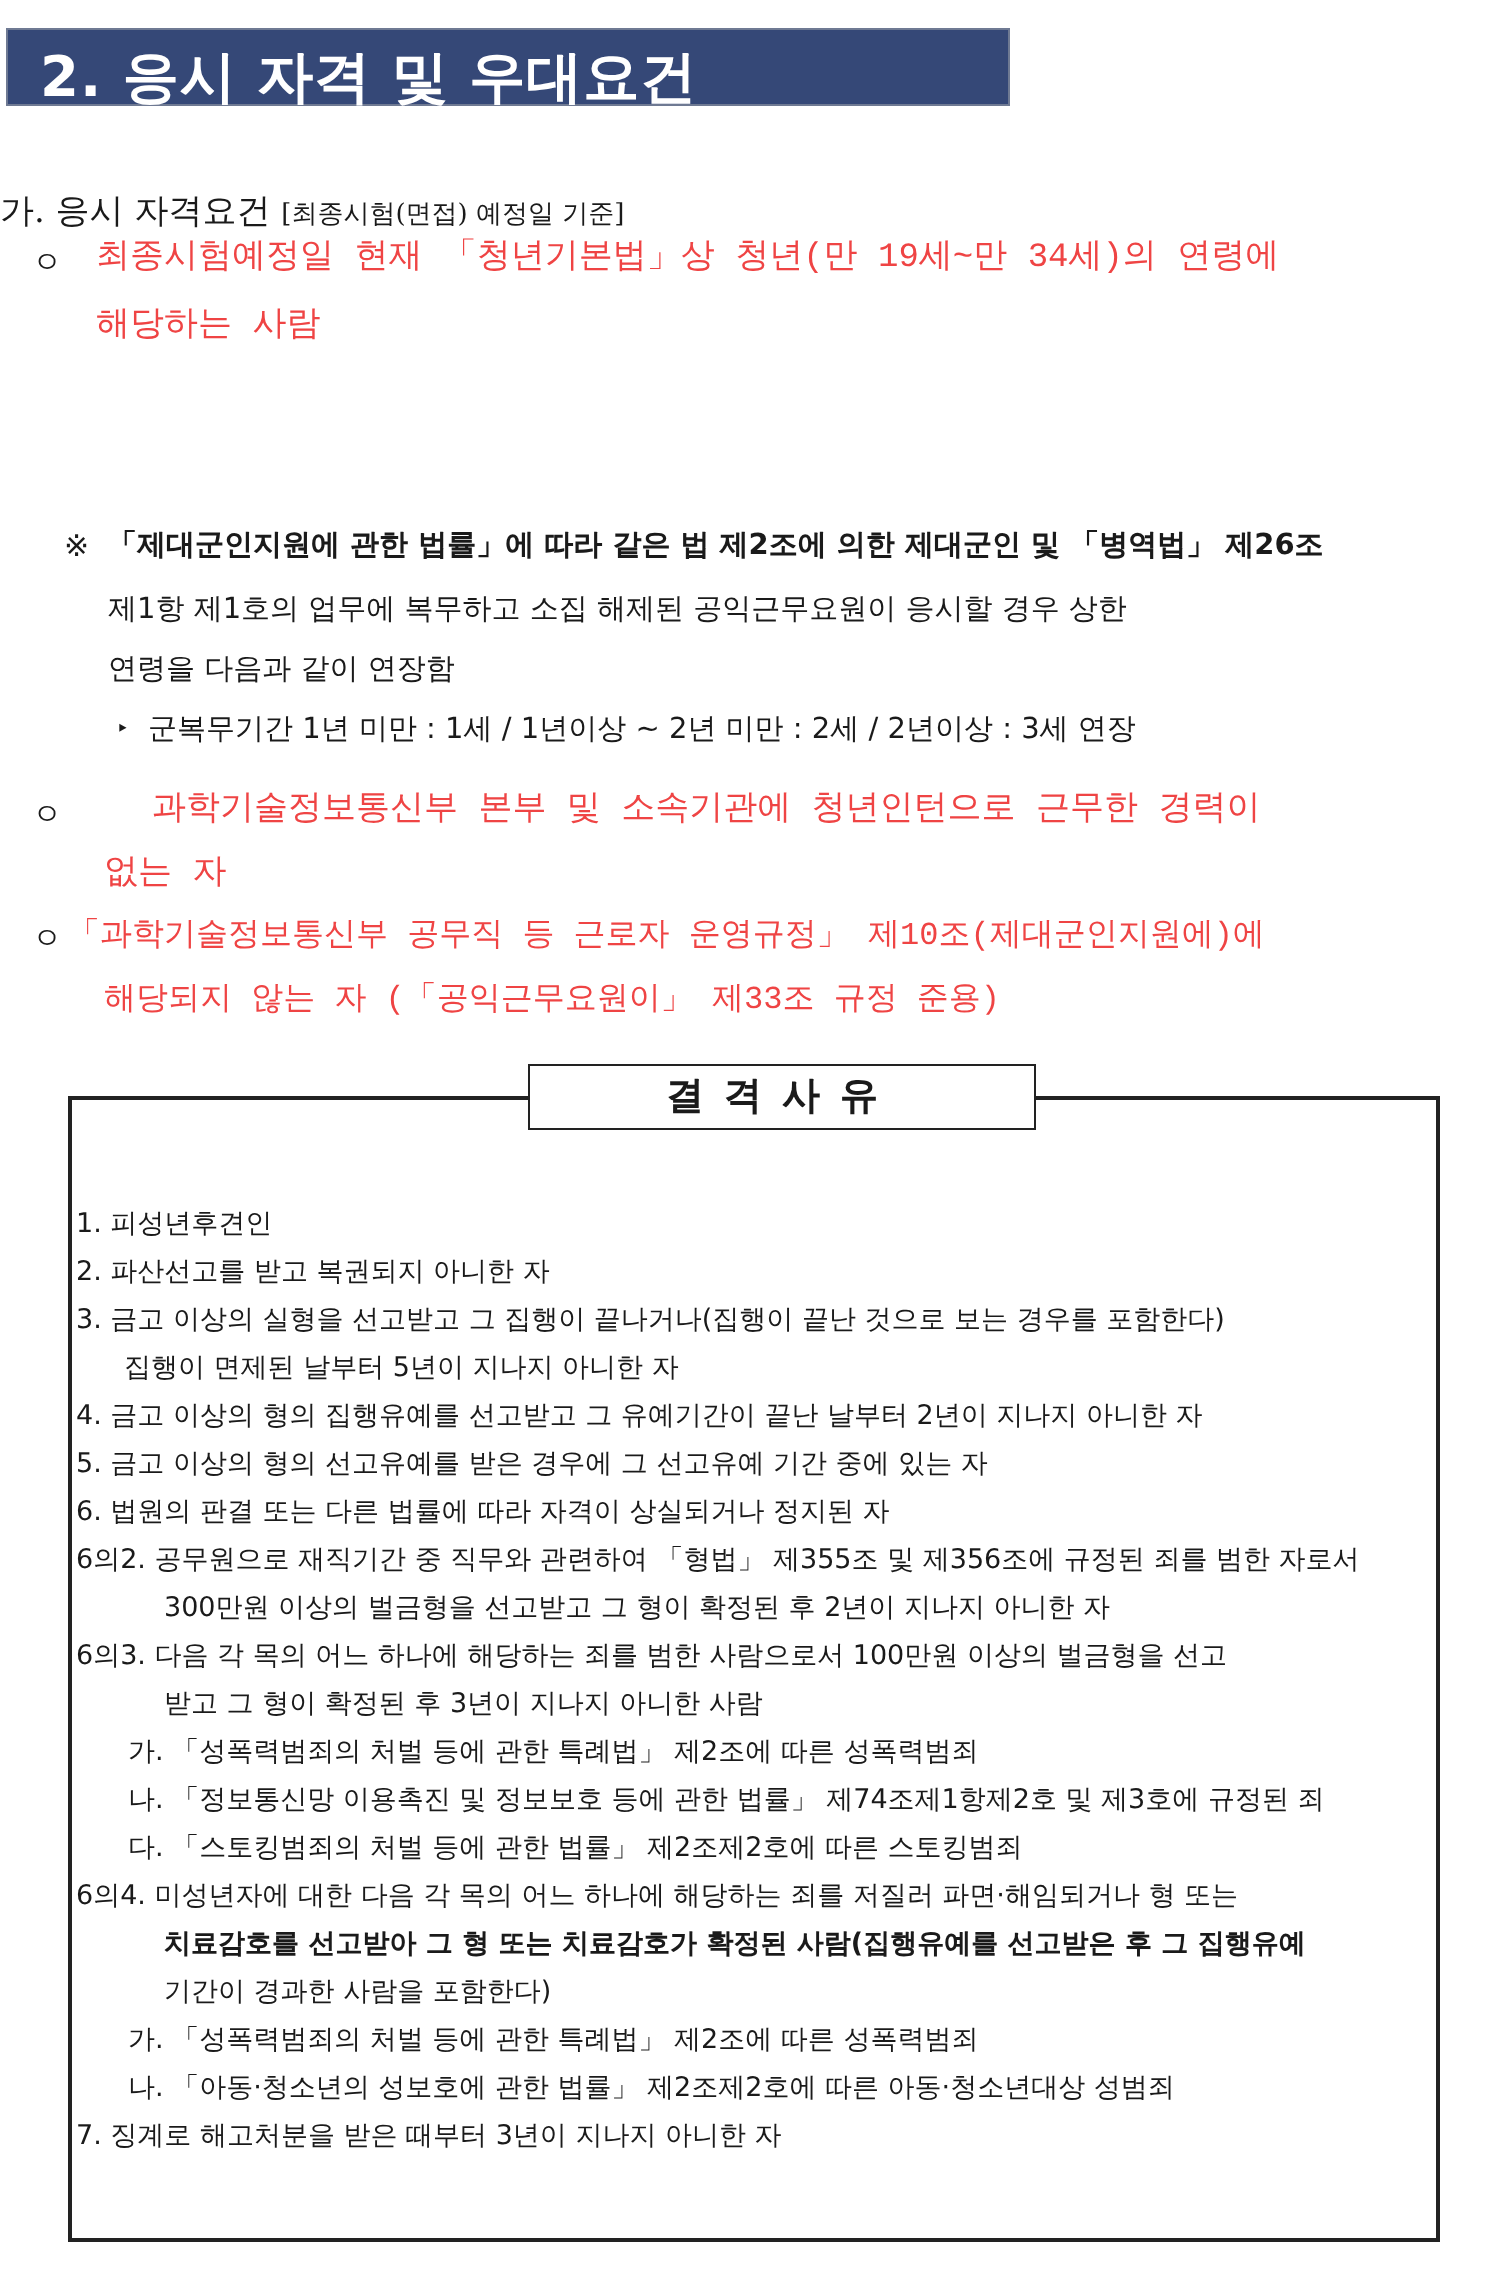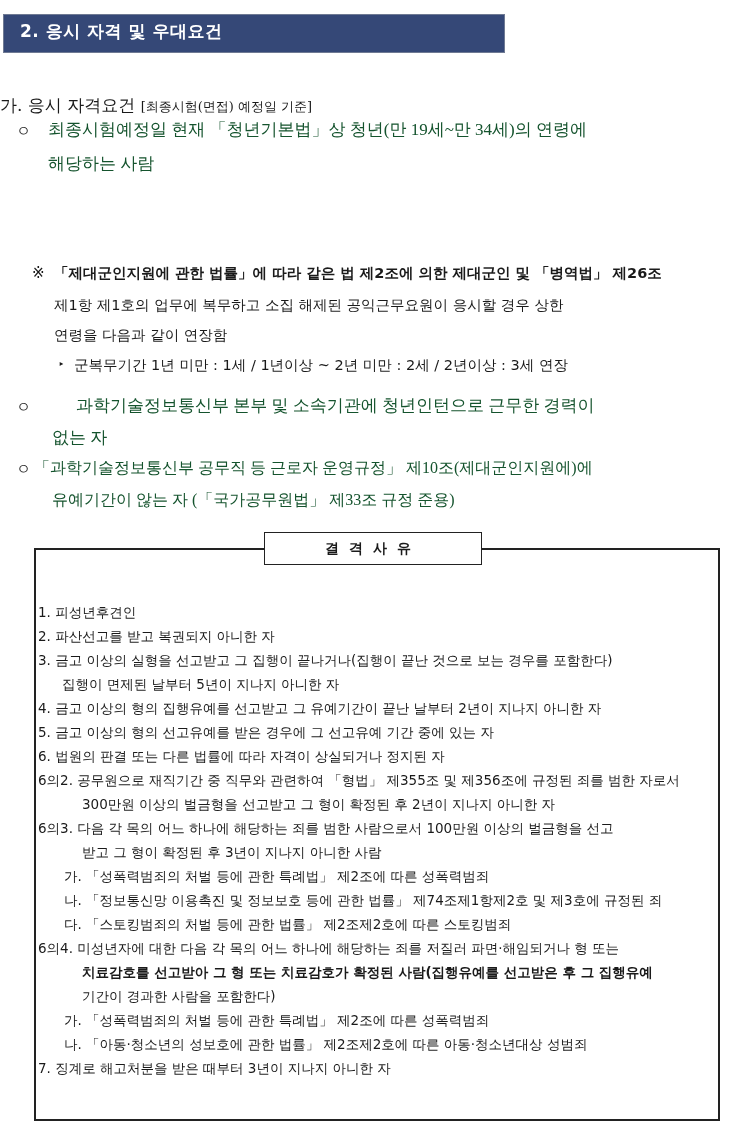--- a/index.html
+++ b/index.html
@@ -1,33 +1,33 @@
 <!DOCTYPE html>
 <html style="--hdr: #354877;"><head>
 <meta charset="utf-8">
 <style>
   html, body { margin:0; padding:0; background:#ffffff; }
   body { width:755px; height:1137px; position:relative; overflow:hidden;
          font-family:"DejaVu Sans", "Liberation Sans", sans-serif; color:#1a1a1a; }
   .header-bar { position:absolute; left:3px; top:14px; width:502px; height:39px;
          background:var(--hdr, #354877); border:1px solid #6f7a93; box-sizing:border-box; }
-  .header-bar span { position:absolute; left:16px; top:5px; font-size:17px; font-weight:bold;
+  .header-bar span { position:absolute; left:16px; top:5px; font-size:28px; font-weight:bold;
          color:#ffffff; letter-spacing:0.5px; }
   .sec-title { position:absolute; left:0px; top:94px; font-family:"DejaVu Serif","Liberation Serif",serif;
          font-size:17px; color:#1a1a1a; white-space:nowrap; }
   .sec-title .sub { font-size:13px; }
-  .para { position:absolute; font-family:Liberation Serif, serif; font-size:17px;
-         line-height:32px; color:#14532d; }
+  .para { position:absolute; font-family:Liberation Mono, monospace; font-size:17px;
+         line-height:32px; color:#ef4444; }
   .bullet { position:absolute; font-size:15px; }
   .note { position:absolute; font-size:15px; line-height:30px; color:#1a1a1a; }
   .box { position:absolute; left:34px; top:548px; width:686px; height:573px;
          border:2px solid #222; box-sizing:border-box; }
-  .box-title { position:absolute; left:264px; top:532px; width:218px; height:33px;
+  .box-title { position:absolute; left:264px; top:532px; width:254px; height:33px;
          background:#fff; border:1.5px solid #222; box-sizing:border-box; text-align:center;
-         font-size:14px; font-weight:bold; line-height:30px; letter-spacing:10px; }
+         font-size:19px; font-weight:bold; line-height:30px; letter-spacing:10px; }
   .item { position:absolute; font-size:13.5px; line-height:22px; white-space:nowrap; color:#1a1a1a; }
 </style>
 </head>
 <body>
 
 <div class="header-bar">
   <span>2. 응시 자격 및 우대요건</span>
 </div>
 
 <div class="sec-title">
@@ -52,21 +52,21 @@
 
 <div>
   <span class="bullet" style="left:16px;top:398px;">ㅇ</span>
   <div class="para" style="left:52px;top:390px;white-space:nowrap;margin-left:24px;">과학기술정보통신부 본부 및 소속기관에 청년인턴으로 근무한 경력이</div>
   <div class="para" style="left:52px;top:422px;">없는 자</div>
 </div>
 
 <div>
   <span class="bullet" style="left:16px;top:460px;">ㅇ</span>
   <div class="para" style="left:34px;top:452px;white-space:nowrap;font-size:16px;">「과학기술정보통신부 공무직 등 근로자 운영규정」 제10조(제대군인지원에)에</div>
-  <div class="para" style="left:52px;top:484px;white-space:nowrap;font-size:16px;">유예기간이 않는 자 (「국가공무원법」 제33조 규정 준용)</div>
+  <div class="para" style="left:52px;top:484px;white-space:nowrap;font-size:16px;">해당되지 않는 자 (「공익근무요원이」 제33조 규정 준용)</div>
 </div>
 
 <div class="box"></div>
 <div class="box-title">결격사유</div>
 
 <div class="item" style="left:38px;top:601px;">1. 피성년후견인</div>
 <div class="item" style="left:38px;top:625px;">2. 파산선고를 받고 복권되지 아니한 자</div>
 <div class="item" style="left:38px;top:649px;">3. 금고 이상의 실형을 선고받고 그 집행이 끝나거나(집행이 끝난 것으로 보는 경우를 포함한다)</div>
 <div class="item" style="left:62px;top:673px;">집행이 면제된 날부터 5년이 지나지 아니한 자</div>
 <div class="item" style="left:38px;top:697px;">4. 금고 이상의 형의 집행유예를 선고받고 그 유예기간이 끝난 날부터 2년이 지나지 아니한 자</div>

